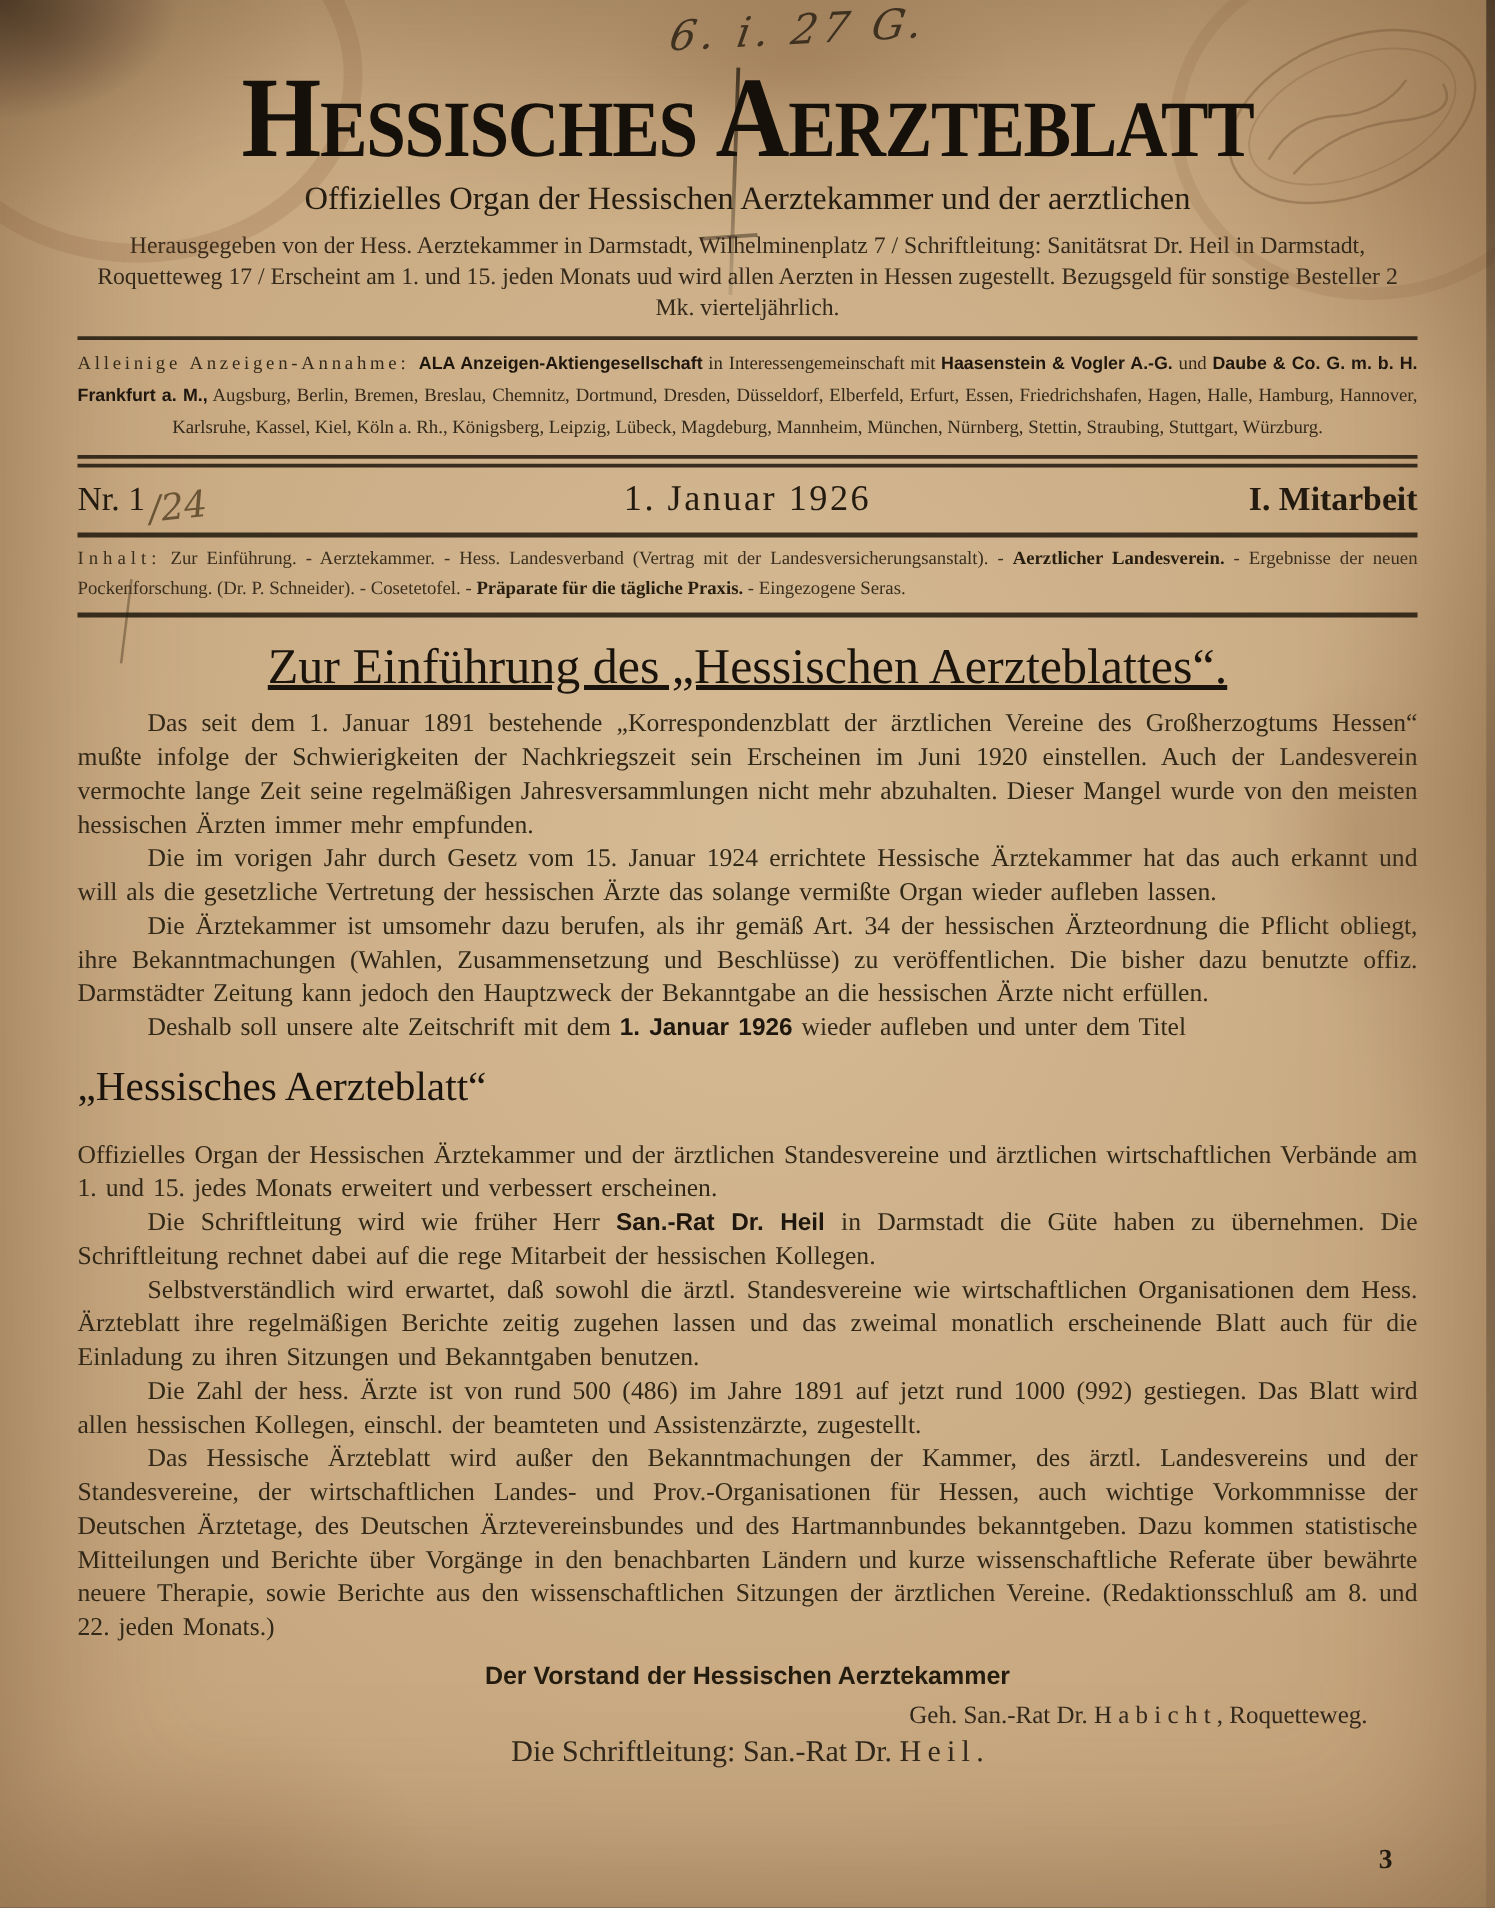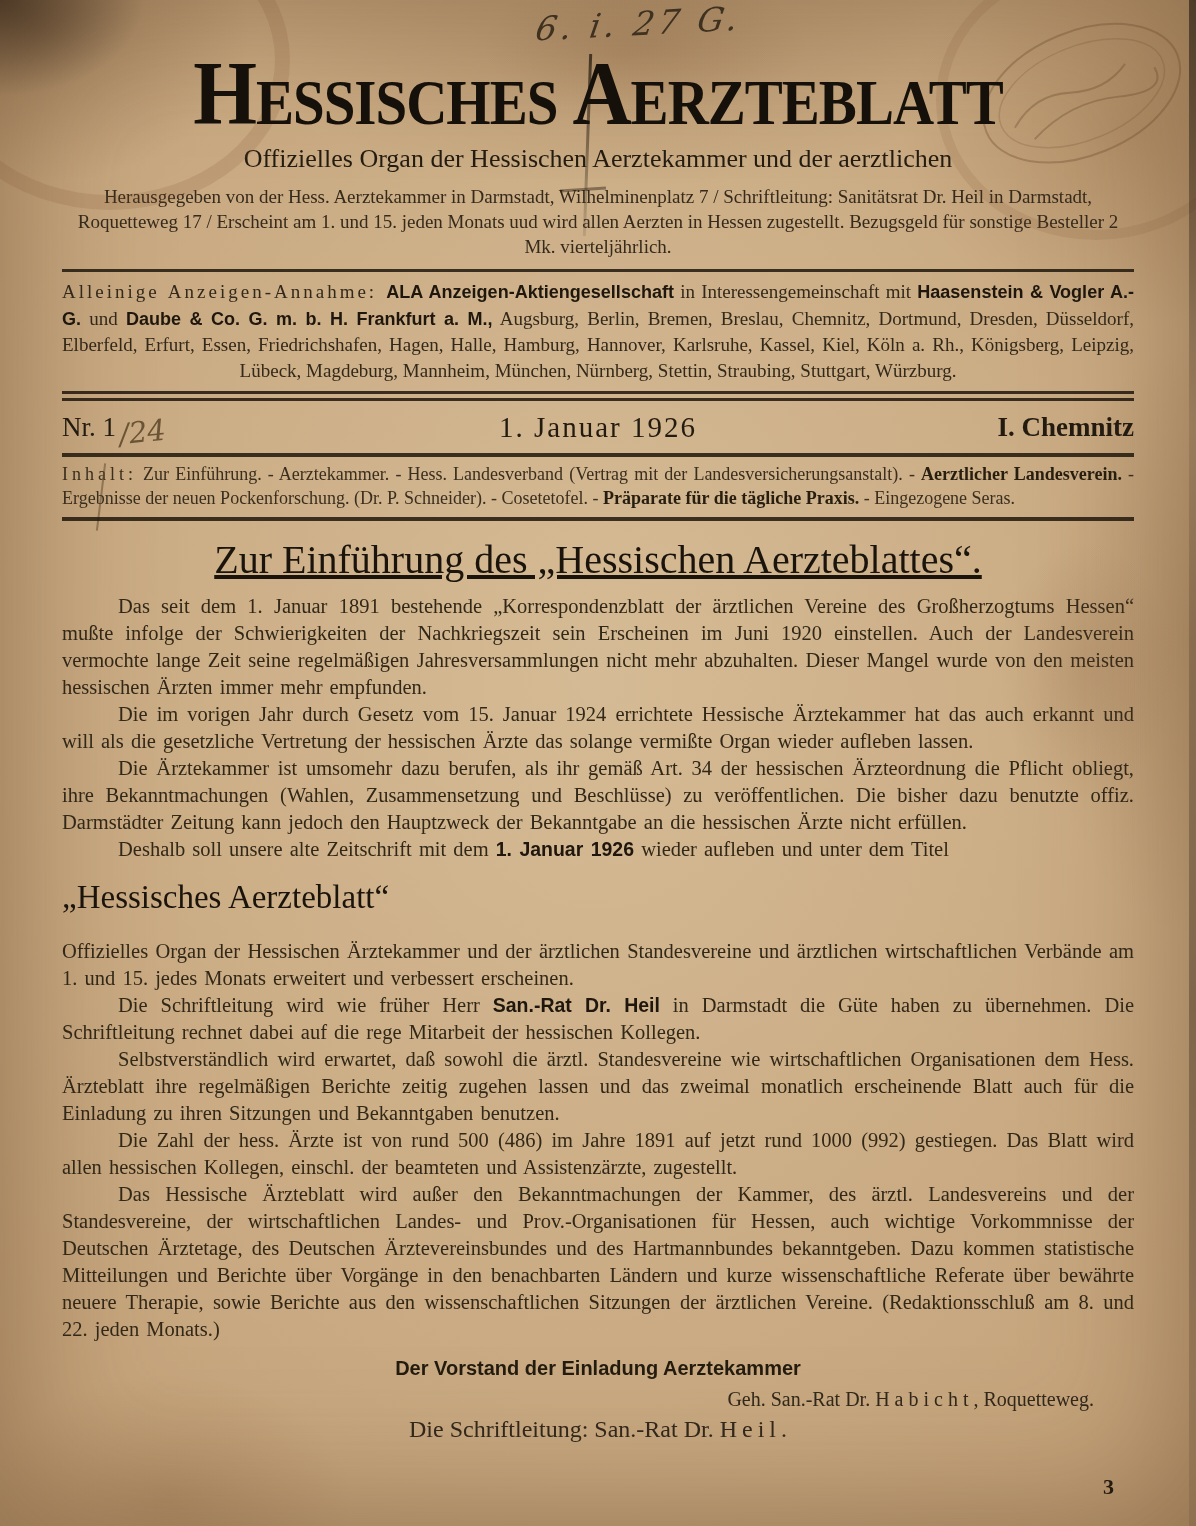--- a/index.html
+++ b/index.html
@@ -48,33 +48,33 @@
   .subtitle{margin-top:12px;text-align:center;font-size:26px;line-height:30px;color:#241c11;}
   .publisher{margin-top:10px;text-align:center;font-size:19px;line-height:25px;color:#352a1b;}
 
   .rule{border:0;margin:0;background:#241b10;}
   .rule-1{margin-top:10px;height:3px;opacity:.88;}
   .rule-dbl{margin-top:8px;height:4px;background:none;
     border-top:3px solid #241b10;border-bottom:3px solid #241b10;opacity:.88;}
   .rule-thick{height:4px;opacity:.88;}
   .rule-contents{margin-top:7px;height:4px;opacity:.88;}
 
-  .ad{margin-top:7px;font-size:19px;line-height:25.5px;color:#33291a;
+  .ad{margin-top:7px;font-size:15px;line-height:25.5px;color:#33291a;
     text-align:justify;text-align-last:center;}
   .ad .prefix{letter-spacing:3px;}
   .bsans{font-family:"Liberation Sans",sans-serif;font-weight:bold;font-size:0.95em;color:#1f170d;}
 
   .issue{position:relative;height:52px;display:flex;align-items:center;font-size:27px;color:#241b10;}
   .issue-left{display:flex;align-items:center;}
   .issue-hand{font-family:"DejaVu Serif",serif;font-style:italic;font-size:29px;color:#6a5436;
     margin-left:3px;transform:rotate(-6deg);position:relative;top:5px;}
   .issue-center{position:absolute;left:0;right:0;text-align:center;font-size:29px;letter-spacing:2px;}
   .issue-right{margin-left:auto;font-weight:bold;font-size:27px;}
 
-  .contents{margin-top:5px;font-size:18px;line-height:24px;color:#3a2e1e;text-align:justify;}
+  .contents{margin-top:5px;font-size:15px;line-height:24px;color:#3a2e1e;text-align:justify;}
   .contents .label{letter-spacing:4px;}
   .contents b{color:#271e10;}
 
   .article-heading{margin:14px 0 0;text-align:center;font-weight:normal;
     font-size:40px;line-height:50px;color:#1b140c;text-decoration:underline;}
   .article{margin-top:8px;}
   .article p{margin:0;font-size:20.5px;line-height:27px;text-align:justify;
     text-indent:56px;word-spacing:2px;color:#322818;}
   .article p.no-indent{text-indent:0;}
   .subheading{margin:8px 0 15px;text-align:left;font-weight:normal;
@@ -128,21 +128,21 @@
   </div>
 
   <hr class="rule rule-dbl">
 
   <div class="issue">
     <span class="issue-left">
       <span>Nr. 1</span>
       <span class="issue-hand">/24</span>
     </span>
     <span class="issue-center">1. Januar 1926</span>
-    <span class="issue-right">I. Chemnitz</span>
+    <span class="issue-right">I. Mitarbeit</span>
   </div>
 
   <hr class="rule rule-thick">
 
   <div class="contents">
     <span class="label">Inhalt:</span><span> Zur Einführung. - Aerztekammer. - Hess. Landesverband (Vertrag mit der Landesversicherungsanstalt). - </span><b>Aerztlicher Landesverein.</b><span> - Ergebnisse der neuen Pockenforschung. (Dr. P. Schneider). - Cosetetofel. - </span><b>Präparate für die tägliche Praxis.</b><span> - Eingezogene Seras.</span>
   </div>
 
   <hr class="rule rule-contents">
 
@@ -156,21 +156,21 @@
 
     <h2 class="subheading">„Hessisches Aerzteblatt“</h2>
 
     <p class="no-indent">Offizielles Organ der Hessischen Ärztekammer und der ärztlichen Standesvereine und ärztlichen wirtschaftlichen Verbände am 1. und 15. jedes Monats erweitert und verbessert erscheinen.</p>
     <p><span>Die Schriftleitung wird wie früher Herr </span><span class="bsans">San.-Rat Dr. Heil</span><span> in Darmstadt die Güte haben zu übernehmen. Die Schriftleitung rechnet dabei auf die rege Mitarbeit der hessischen Kollegen.</span></p>
     <p>Selbstverständlich wird erwartet, daß sowohl die ärztl. Standesvereine wie wirtschaftlichen Organisationen dem Hess. Ärzteblatt ihre regelmäßigen Berichte zeitig zugehen lassen und das zweimal monatlich erscheinende Blatt auch für die Einladung zu ihren Sitzungen und Bekanntgaben benutzen.</p>
     <p>Die Zahl der hess. Ärzte ist von rund 500 (486) im Jahre 1891 auf jetzt rund 1000 (992) gestiegen. Das Blatt wird allen hessischen Kollegen, einschl. der beamteten und Assistenzärzte, zugestellt.</p>
     <p>Das Hessische Ärzteblatt wird außer den Bekanntmachungen der Kammer, des ärztl. Landesvereins und der Standesvereine, der wirtschaftlichen Landes- und Prov.-Organisationen für Hessen, auch wichtige Vorkommnisse der Deutschen Ärztetage, des Deutschen Ärztevereinsbundes und des Hartmannbundes bekanntgeben. Dazu kommen statistische Mitteilungen und Berichte über Vorgänge in den benachbarten Ländern und kurze wissenschaftliche Referate über bewährte neuere Therapie, sowie Berichte aus den wissenschaftlichen Sitzungen der ärztlichen Vereine. (Redaktionsschluß am 8. und 22. jeden Monats.)</p>
   </div>
 
-  <div class="board-title">Der Vorstand der Einladung Aerztekammer</div>
+  <div class="board-title">Der Vorstand der Hessischen Aerztekammer</div>
   <div class="sig-row">
     <span class="sig-right"><span>Geh. San.-Rat Dr. </span><span class="spaced">Habicht</span><span>, Roquetteweg.</span></span>
   </div>
   <div class="sig-editor"><span>Die Schriftleitung: San.-Rat Dr. </span><span class="spaced">Heil</span><span>.</span></div>
 
   <div class="page-number">3</div>
 
 </div>
 
 </body></html>

